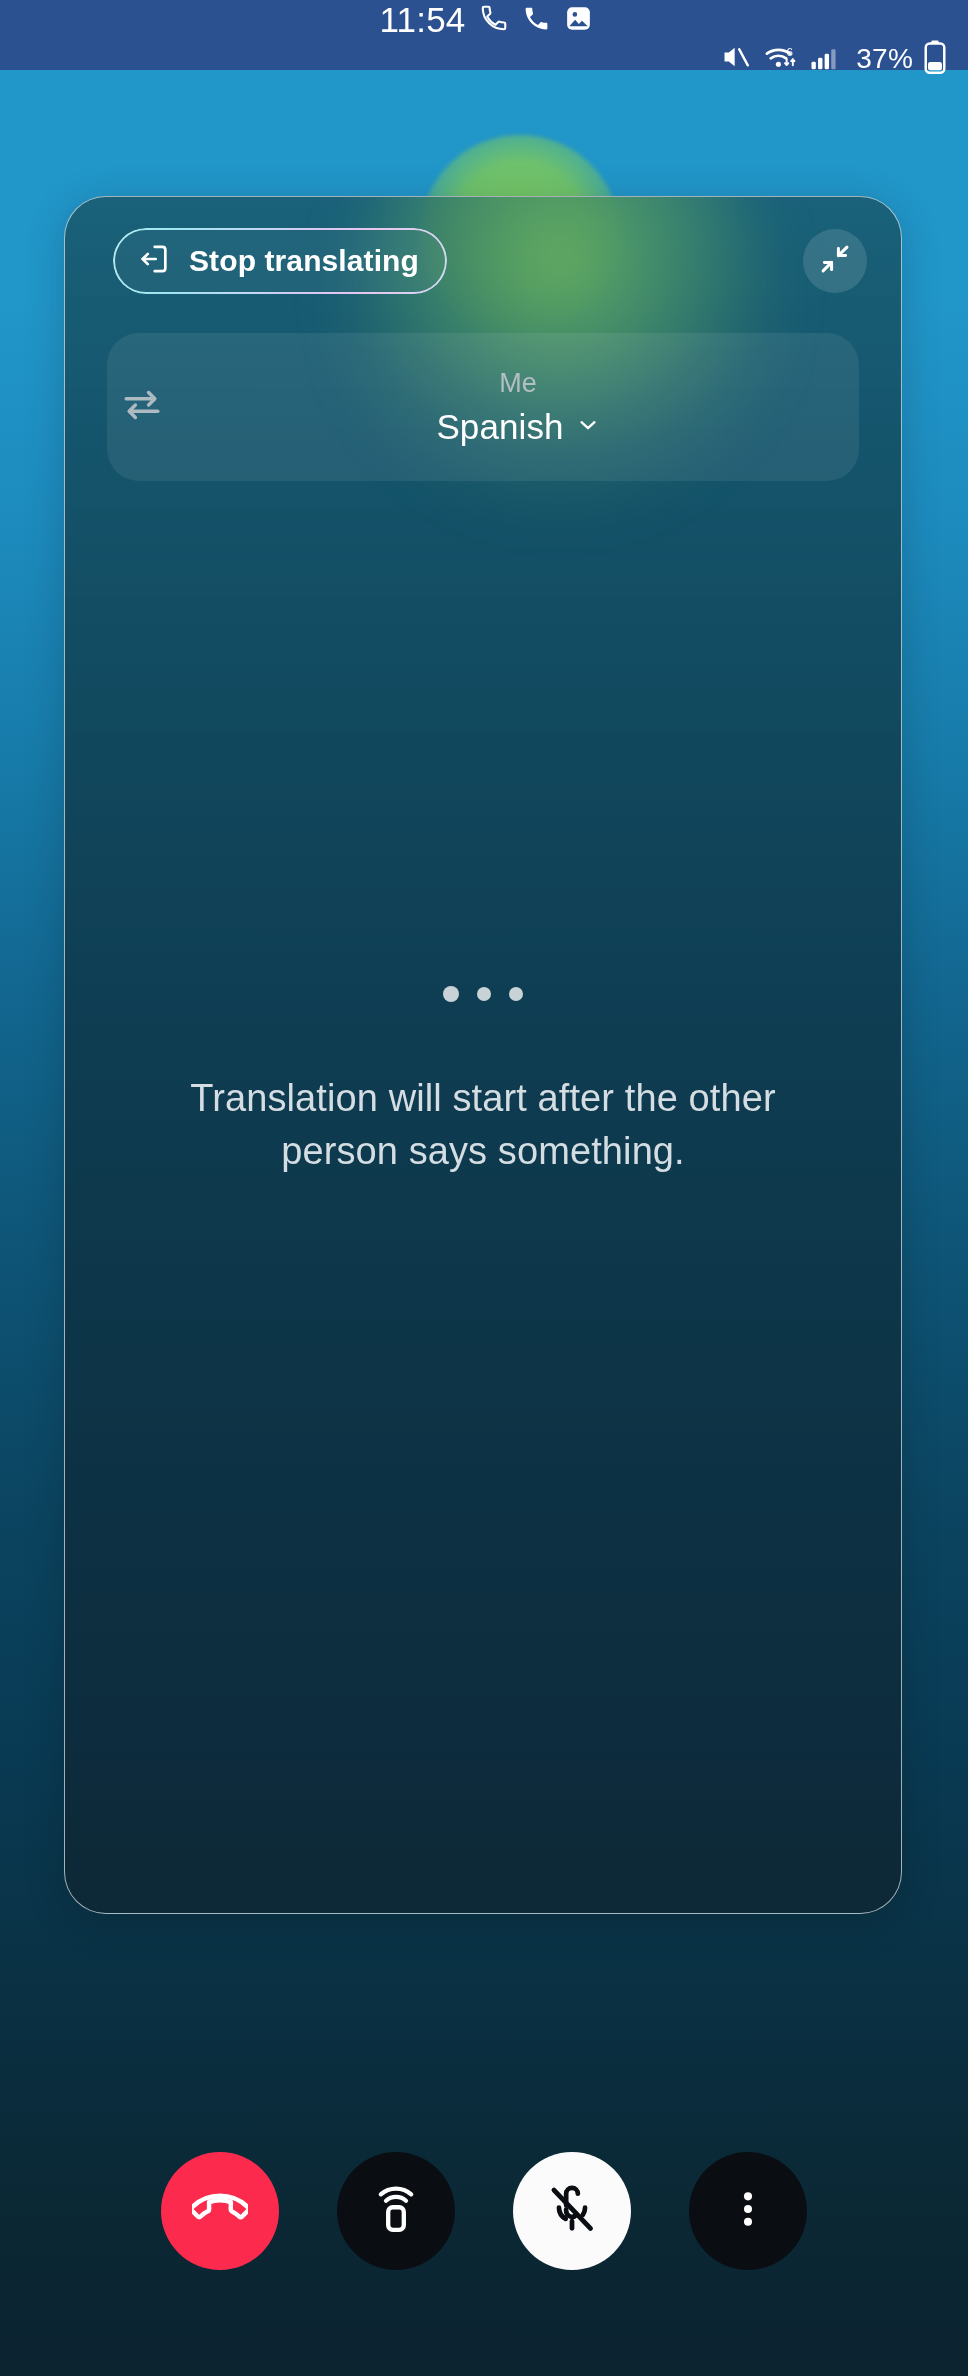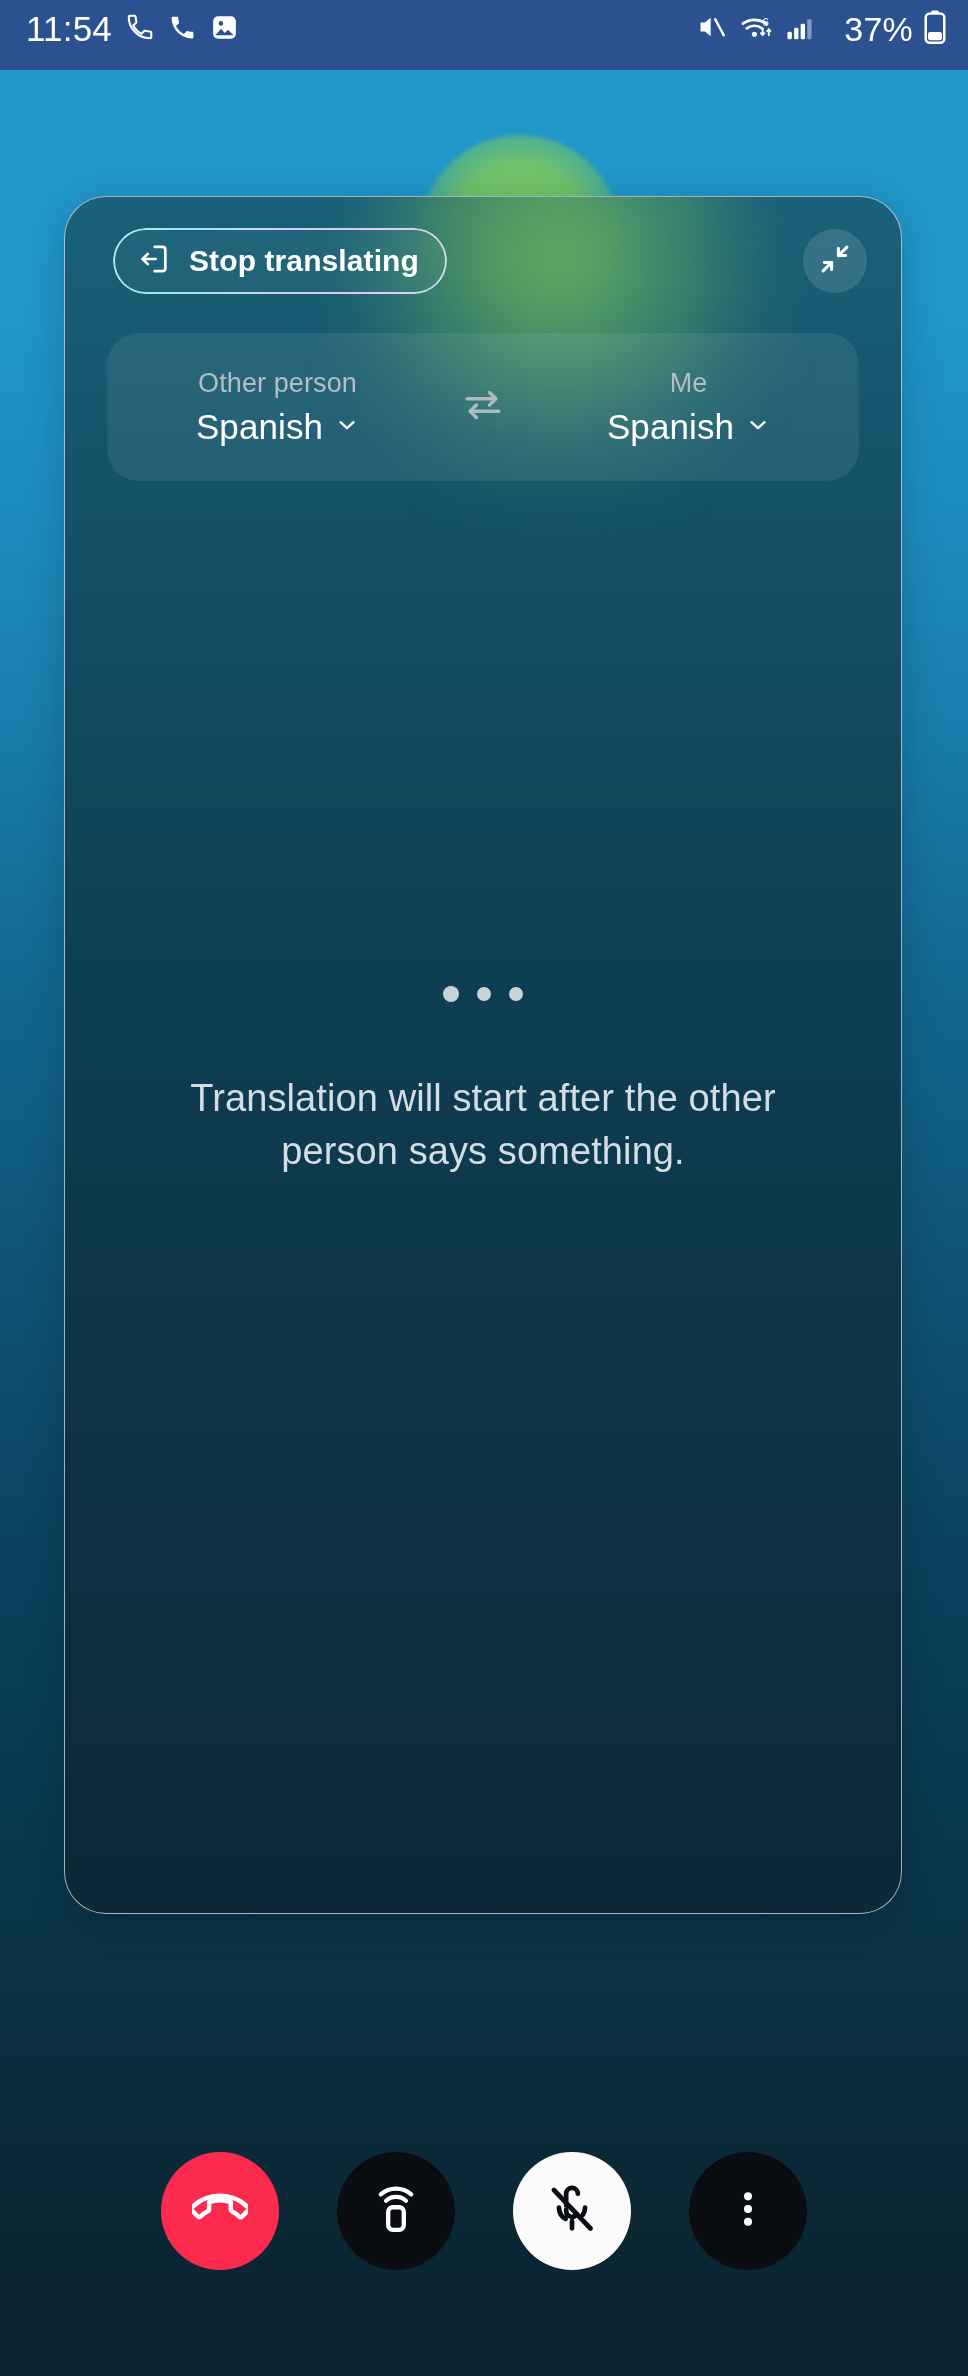--- a/index.html
+++ b/index.html
@@ -31,30 +31,31 @@
   }
 
   
   #statusbar {
     position:absolute; top:0; left:0;
     width:968px; height:70px;
     background:#2b5191;
     display:flex; align-items:center;
     padding:0 22px 12px 26px;
     z-index:40;
+    flex-direction:column;
   }
   #sb-left { display:flex; align-items:center; gap:13px; }
   #sb-right { margin-left:auto; display:flex; align-items:center; gap:11px; }
   .sb-time {
     color:#ffffff; font-size:35px; letter-spacing:0.2px;
     font-family:"Liberation Sans", sans-serif;
   }
   .sb-pct {
-    color:#ffffff; font-size:34px; letter-spacing:0.2px;
-    margin-left:16px;
+    color:#ffffff; font-size:28px; letter-spacing:0.2px;
+    margin-left:4px;
   }
   .sb-ico { display:block; }
 
   
   #glow {
     position:absolute;
     left:420px; top:135px;
     width:200px; height:200px;
     border-radius:50%;
     background:radial-gradient(circle at 50% 45%,
@@ -298,31 +299,20 @@
             <path d="M20.4 3.6L14.4 9.6" stroke="#fff" stroke-width="2.1" stroke-linecap="round"></path>
             <path d="M14.4 4.5v5.1h5.1" stroke="#fff" stroke-width="2.1" stroke-linecap="round" stroke-linejoin="round"></path>
             <path d="M3.6 20.4l6-6" stroke="#fff" stroke-width="2.1" stroke-linecap="round"></path>
             <path d="M9.6 19.5v-5.1H4.5" stroke="#fff" stroke-width="2.1" stroke-linecap="round" stroke-linejoin="round"></path>
           </svg>
         </span>
       </div>
     </div>
 
     <div id="lang-panel">
-      <div class="lang-col">
-        <span class="lang-role">Other person</span>
-        <div class="lang-pick">
-          <span class="lang-name">Spanish</span>
-          <span>
-            <svg width="24" height="24" viewBox="0 0 24 24" fill="none">
-              <path d="M5.5 9.2L12 15.2l6.5-6" stroke="#fff" stroke-width="2.3" stroke-linecap="round" stroke-linejoin="round"></path>
-            </svg>
-          </span>
-        </div>
-      </div>
 
       <div id="swap-btn">
         <span>
           <svg width="44" height="44" viewBox="0 0 24 24" fill="none">
             <path d="M3.4 8.6h15.3" stroke="#aebac1" stroke-width="1.9" stroke-linecap="round"></path>
             <path d="M15.6 5.2l3.4 3.4-3.4 3.4" stroke="#aebac1" stroke-width="1.9" stroke-linecap="round" stroke-linejoin="round"></path>
             <path d="M20.6 15.4H5.3" stroke="#aebac1" stroke-width="1.9" stroke-linecap="round"></path>
             <path d="M8.4 12l-3.4 3.4 3.4 3.4" stroke="#aebac1" stroke-width="1.9" stroke-linecap="round" stroke-linejoin="round"></path>
           </svg>
         </span>

